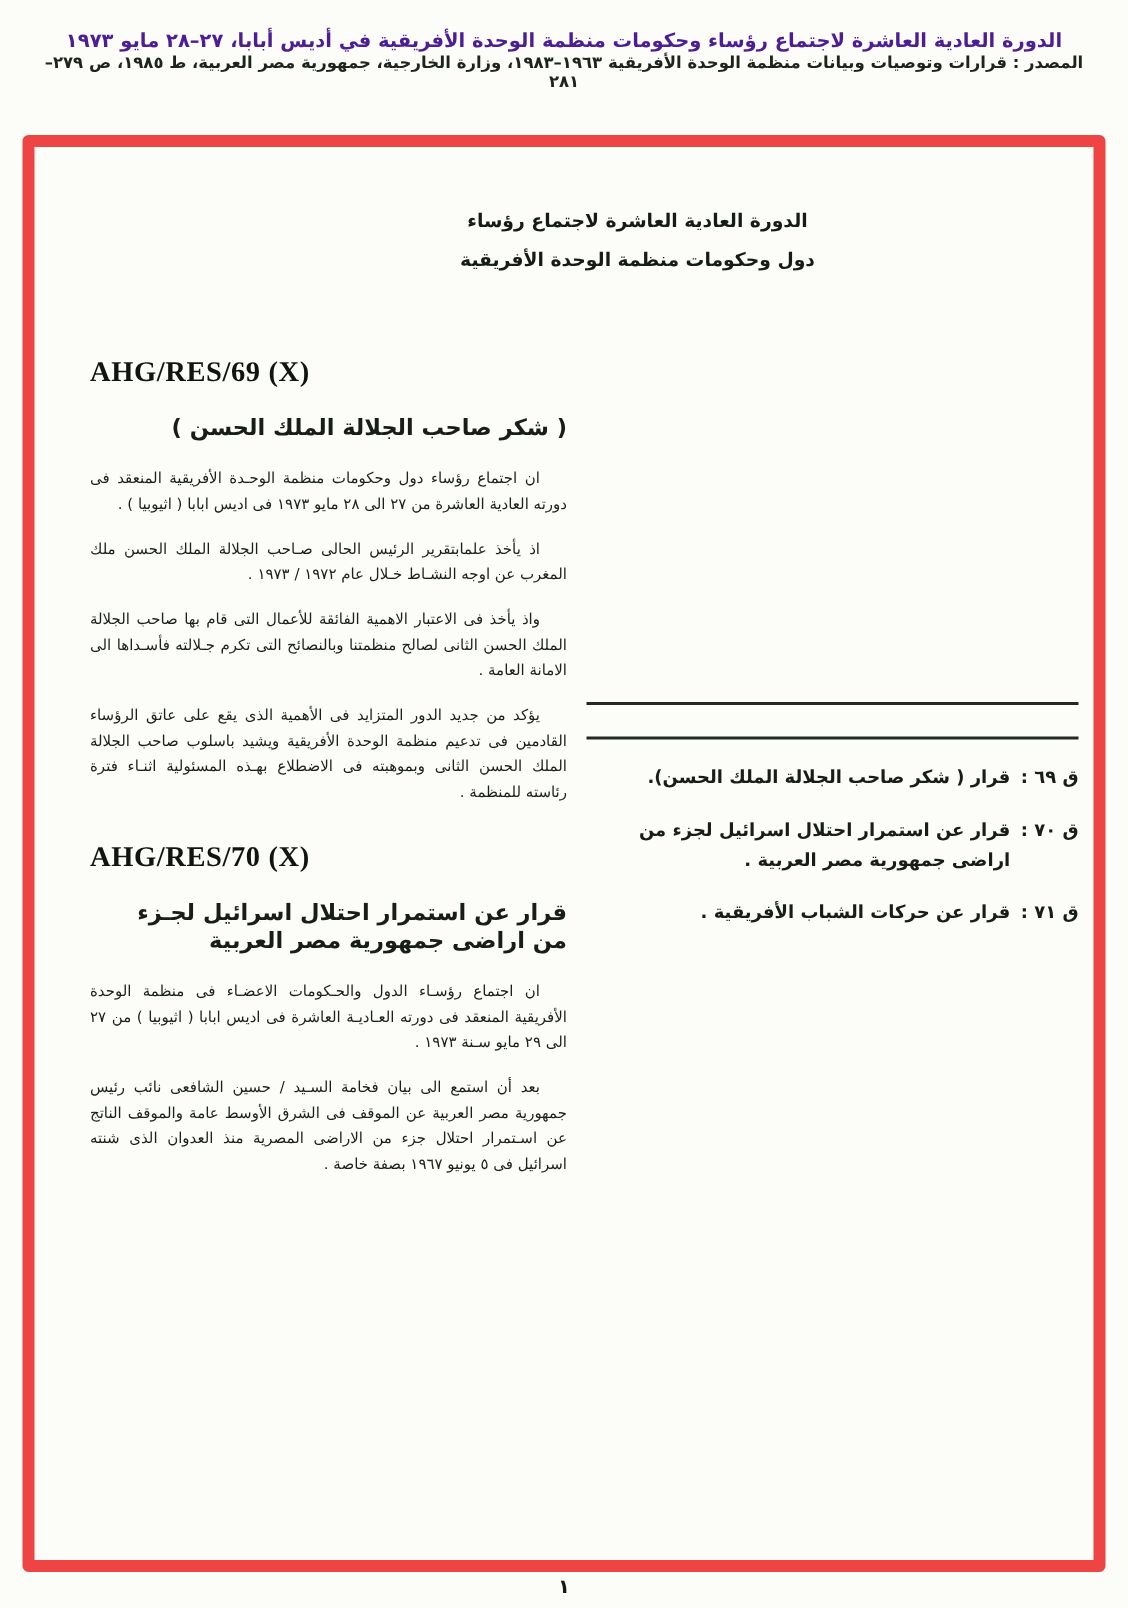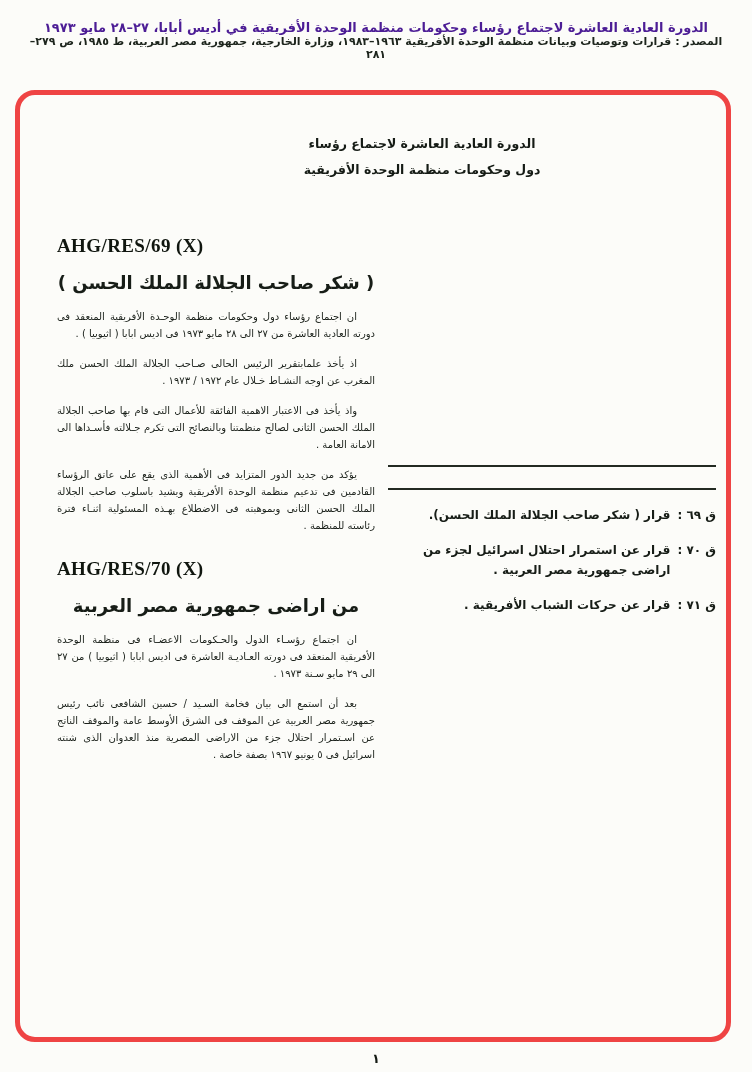--- a/index.html
+++ b/index.html
@@ -37,22 +37,22 @@
     color: #1c241c;
   }
 
   
   .frame {
     position: absolute;
     left: 15px;
     top: 90px;
     width: 706px;
     height: 942px;
-    border: 5px solid #ef4444;
-    border-radius: 20px;
+    border: 8px solid #ef4444;
+    border-radius: 4px;
     background: transparent;
   }
 
   
   .title-block {
     position: absolute;
     top: 36px;
     left: 242px;
     width: 320px;
     text-align: center;
@@ -78,23 +78,22 @@
     font-weight: bold;
     font-size: 19px;
     letter-spacing: 0.4px;
     margin: 0 0 16px 0;
     color: #10160f;
   }
   .res-ref.res70-ref {
     margin-top: 24px;
   }
   .res-title {
-    text-align: center;
-    font-weight: bold;
-    font-size: 18px;
+    font-weight: bold;
+    font-size: 15px;
     line-height: 19px;
     margin: 0 0 16px 0;
   }
   .para {
     margin: 0 0 13px 0;
     text-align: justify;
     text-indent: 18px;
     font-size: 10px;
     line-height: 17px;
     color: #1a201a;
@@ -168,20 +167,21 @@
       <div class="res-ref">AHG/RES/69 (X)</div>
       <div class="res-title">( شكر صاحب الجلالة الملك الحسن )</div>
 
       <p class="para">ان اجتماع رؤساء دول وحكومات منظمة الوحـدة الأفريقية المنعقد فى دورته العادية العاشرة من ٢٧ الى ٢٨ مايو ١٩٧٣ فى اديس ابابا ( اثيوبيا ) .</p>
       <p class="para">اذ يأخذ علمابتقرير الرئيس الحالى صـاحب الجلالة الملك الحسن ملك المغرب عن اوجه النشـاط خـلال عام ١٩٧٢ / ١٩٧٣ .</p>
       <p class="para">واذ يأخذ فى الاعتبار الاهمية الفائقة للأعمال التى قام بها صاحب الجلالة الملك الحسن الثانى لصالح منظمتنا وبالنصائح التى تكرم جـلالته فأسـداها الى الامانة العامة .</p>
       <p class="para">يؤكد من جديد الدور المتزايد فى الأهمية الذى يقع على عاتق الرؤساء القادمين فى تدعيم منظمة الوحدة الأفريقية ويشيد باسلوب صاحب الجلالة الملك الحسن الثانى وبموهبته فى الاضطلاع بهـذه المسئولية اثنـاء فترة رئاسته للمنظمة .</p>
 
       <div class="res-ref res70-ref">AHG/RES/70 (X)</div>
       <div class="res-title">
+        <div>قرار عن استمرار احتلال اسرائيل لجـزء</div>
         <div>من اراضى جمهورية مصر العربية</div>
       </div>
 
       <p class="para">ان اجتماع رؤسـاء الدول والحـكومات الاعضـاء فى منظمة الوحدة الأفريقية المنعقد فى دورته العـاديـة العاشرة فى اديس ابابا ( اثيوبيا ) من ٢٧ الى ٢٩ مايو سـنة ١٩٧٣ .</p>
       <p class="para">بعد أن استمع الى بيان فخامة السـيد / حسين الشافعى نائب رئيس جمهورية مصر العربية عن الموقف فى الشرق الأوسط عامة والموقف الناتج عن اسـتمرار احتلال جزء من الاراضى المصرية منذ العدوان الذى شنته اسرائيل فى ٥ يونيو ١٩٦٧ بصفة خاصة .</p>
     </div>
 
     <div class="sidebar">
       <div class="rule"></div>
       <div class="rule rule2"></div>

